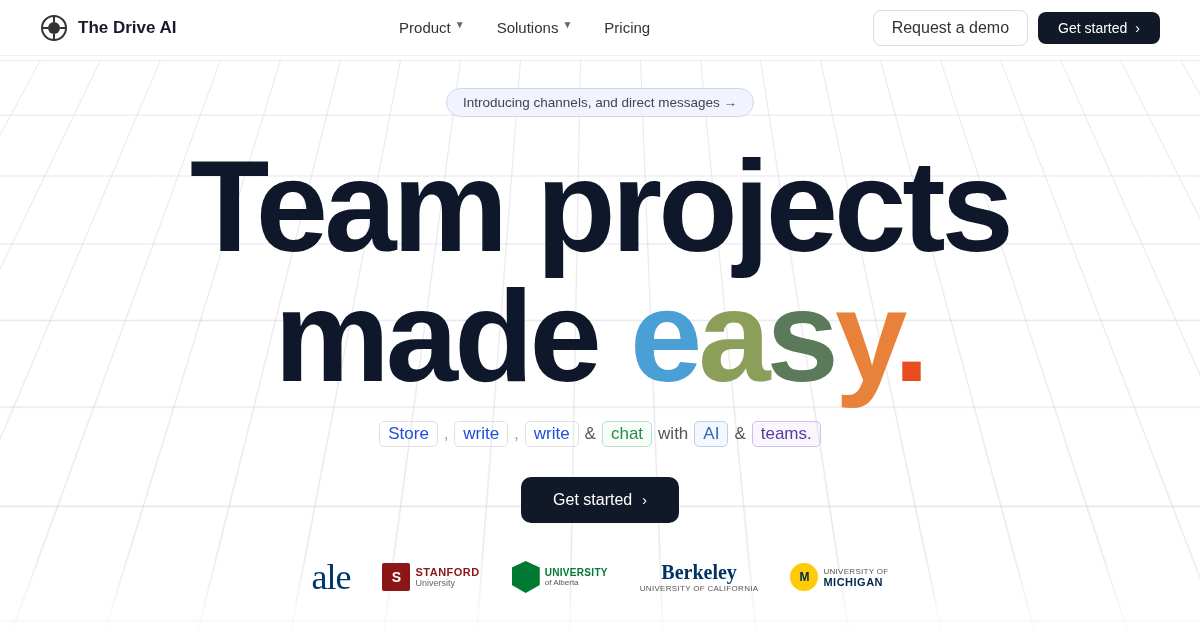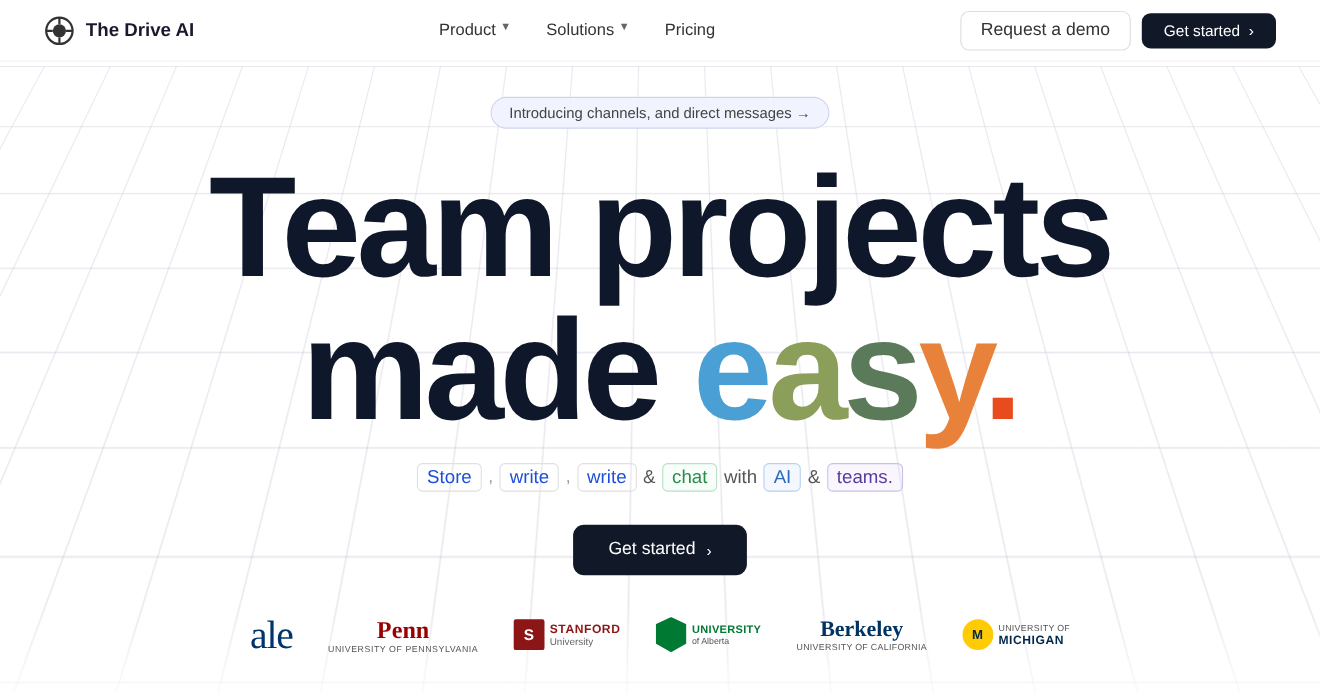--- a/index.html
+++ b/index.html
@@ -494,24 +494,20 @@
   </div>
 </div>
 
 <div class="trusted-section">
   <div class="university-logos">
 
     <div class="uni-logo">
       <span class="yale-logo">ale</span>
     </div>
 
-    <div class="uni-logo penn-logo">
-      <span class="penn-text">Penn</span>
-      <span class="penn-sub">University of Pennsylvania</span>
-    </div>
 
     <div class="uni-logo stanford-logo">
       <div class="stanford-icon">S</div>
       <div class="stanford-text-group">
         <span class="stanford-text">Stanford</span>
         <span class="stanford-sub">University</span>
       </div>
     </div>
 
     <div class="uni-logo alberta-logo">

